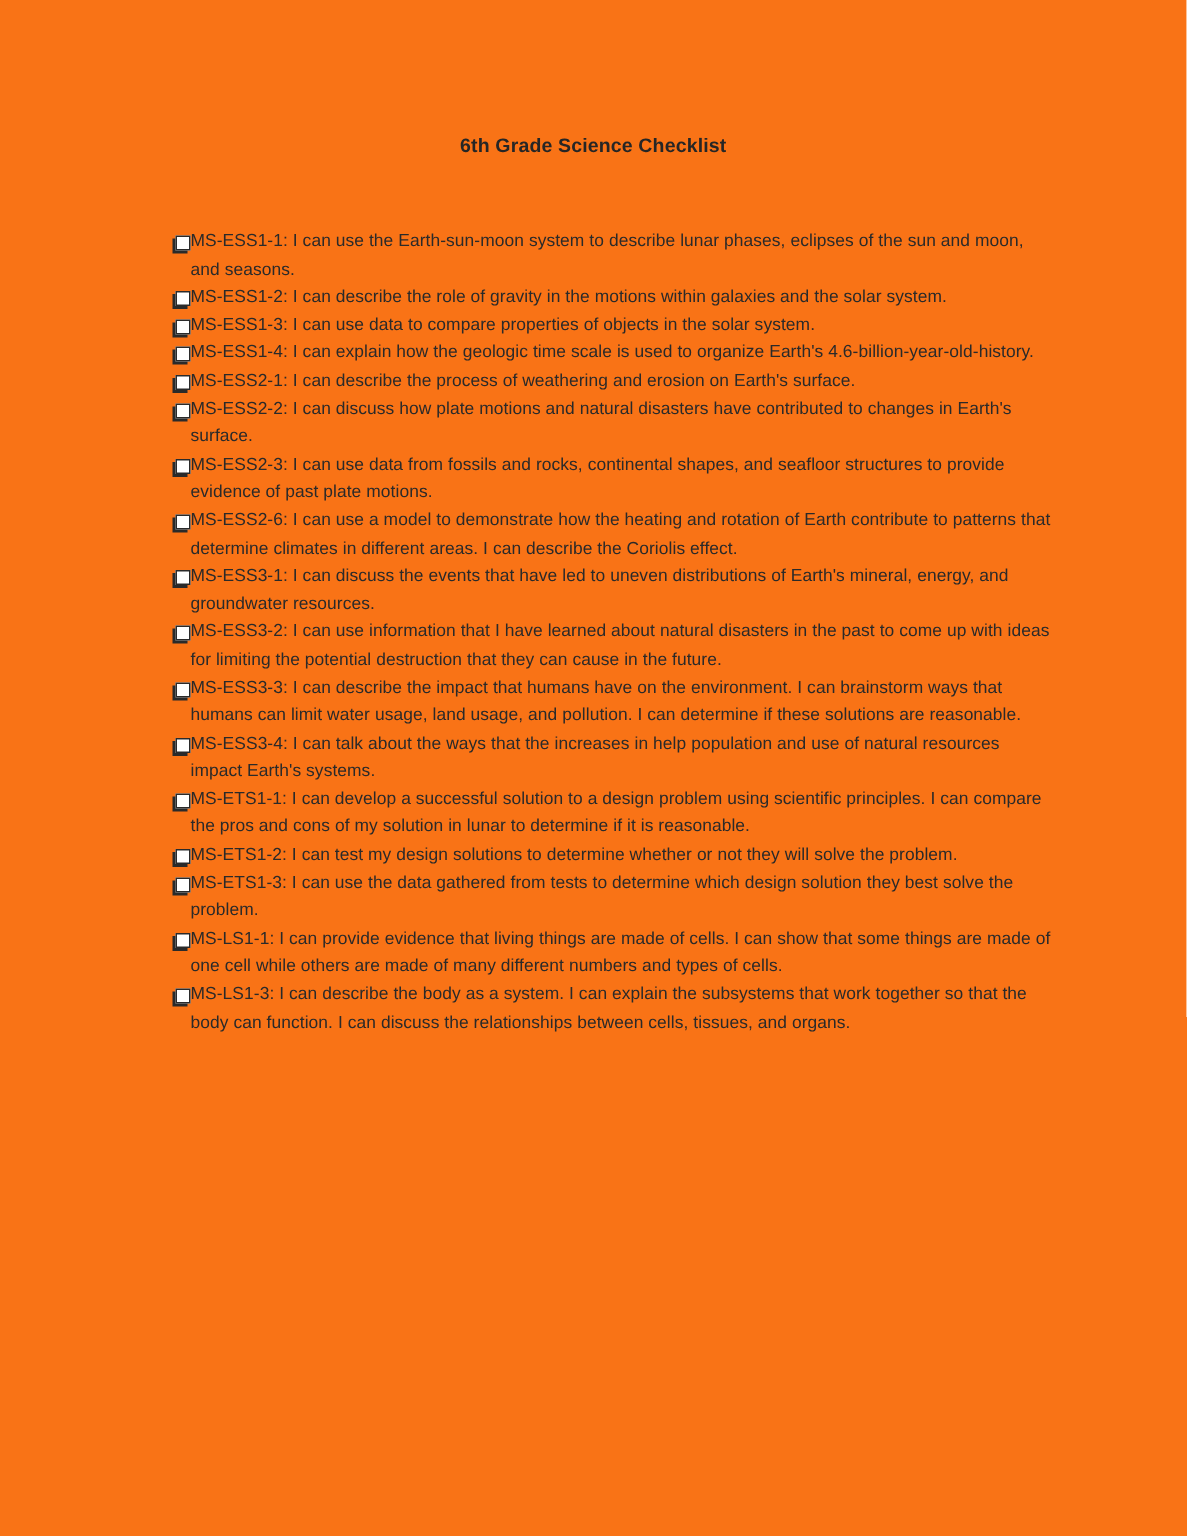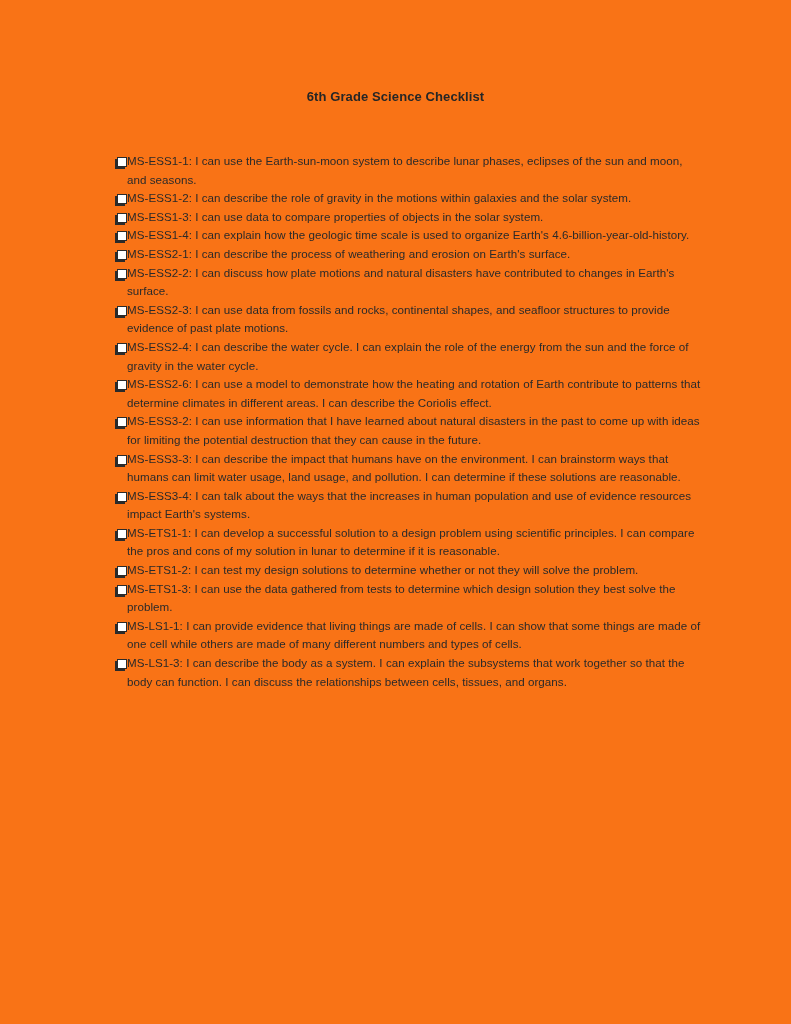--- a/index.html
+++ b/index.html
@@ -85,37 +85,37 @@
       <li>
     <span class="checkbox"></span>
     <span class="item-text">MS-ESS2-2: I can discuss how plate motions and natural disasters have contributed to changes in Earth's surface.</span>
   </li>
       <li>
     <span class="checkbox"></span>
     <span class="item-text">MS-ESS2-3: I can use data from fossils and rocks, continental shapes, and seafloor structures to provide evidence of past plate motions.</span>
   </li>
       <li>
     <span class="checkbox"></span>
-    <span class="item-text">MS-ESS2-4: I can describe the water cycle. I can explain the role of the energy from the sun and the force of gravity in the water cycle.</span>
+    <span class="item-text">MS-ESS2-6: I can use a model to demonstrate how the heating and rotation of Earth contribute to patterns that determine climates in different areas. I can describe the Coriolis effect.</span>
   </li>
       <li>
     <span class="checkbox"></span>
-    <span class="item-text">MS-ESS2-6: I can use a model to demonstrate how the heating and rotation of Earth contribute to patterns that determine climates in different areas. I can describe the Coriolis effect.</span>
+    <span class="item-text">MS-ESS3-1: I can discuss the events that have led to uneven distributions of Earth's mineral, energy, and groundwater resources.</span>
   </li>
       <li>
     <span class="checkbox"></span>
     <span class="item-text">MS-ESS3-2: I can use information that I have learned about natural disasters in the past to come up with ideas for limiting the potential destruction that they can cause in the future.</span>
   </li>
       <li>
     <span class="checkbox"></span>
     <span class="item-text">MS-ESS3-3: I can describe the impact that humans have on the environment. I can brainstorm ways that humans can limit water usage, land usage, and pollution. I can determine if these solutions are reasonable.</span>
   </li>
       <li>
     <span class="checkbox"></span>
-    <span class="item-text">MS-ESS3-4: I can talk about the ways that the increases in human population and use of evidence resources impact Earth's systems.</span>
+    <span class="item-text">MS-ESS3-4: I can talk about the ways that the increases in help population and use of natural resources impact Earth's systems.</span>
   </li>
       <li>
     <span class="checkbox"></span>
     <span class="item-text">MS-ETS1-1: I can develop a successful solution to a design problem using scientific principles. I can compare the pros and cons of my solution in lunar to determine if it is reasonable.</span>
   </li>
       <li>
     <span class="checkbox"></span>
     <span class="item-text">MS-ETS1-2: I can test my design solutions to determine whether or not they will solve the problem.</span>
   </li>
       <li>

